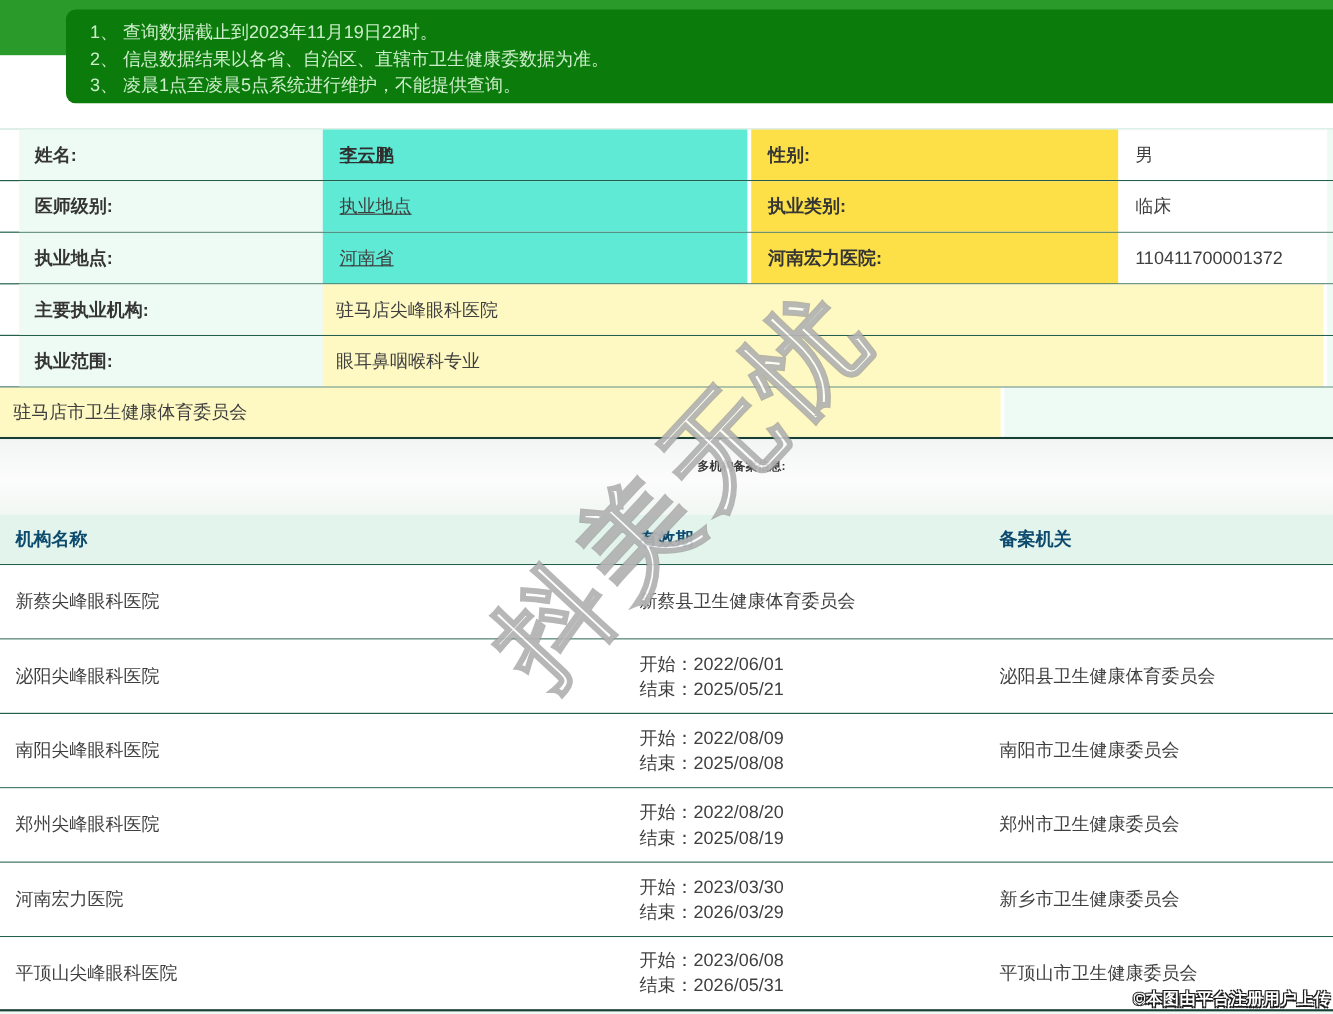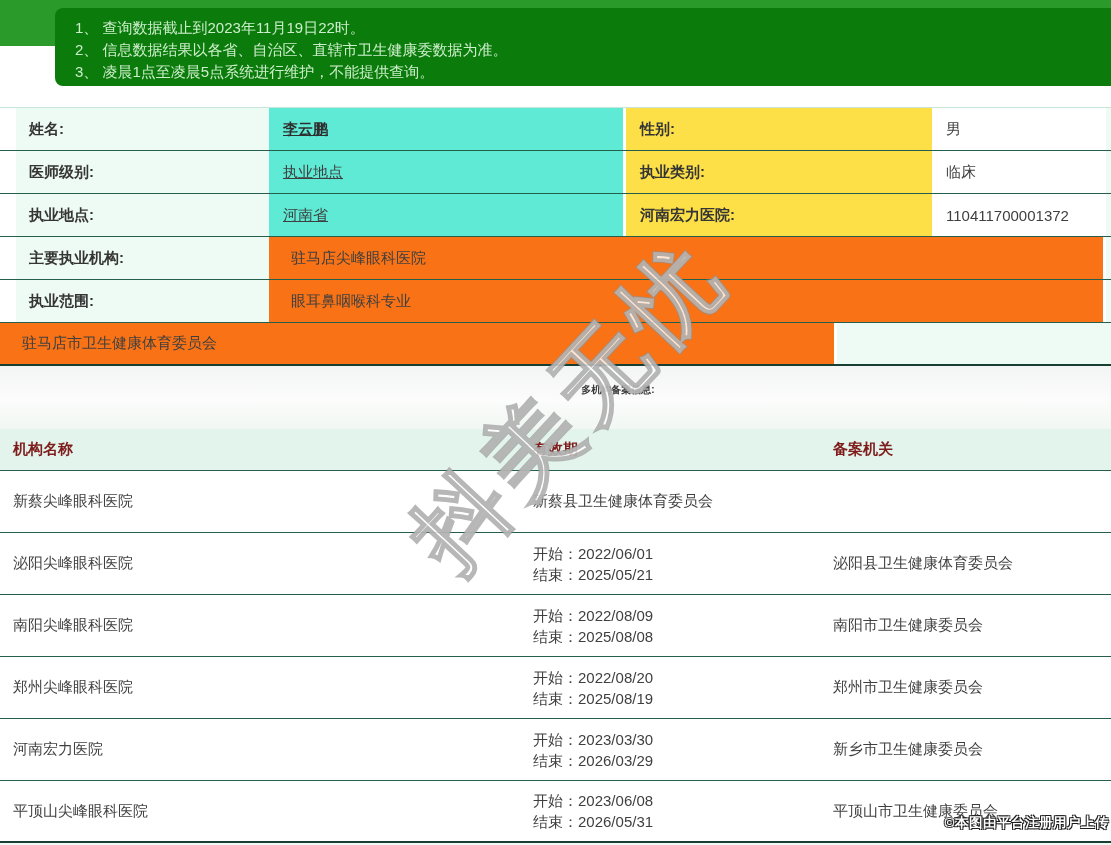--- a/index.html
+++ b/index.html
@@ -15,53 +15,53 @@
   
   .ptable{position:absolute;top:107px;left:0;width:1236px;border-top:1px solid #c7e5d6;}
   .prow{display:flex;height:43px;box-sizing:border-box;border-bottom:1px solid #245f4e;}
   .prow.dark{border-bottom:2px solid #173f33;}
   .cell{display:flex;align-items:center;box-sizing:border-box;font-size:15px;}
   .c-label {width:253px;background:#eefaf4;padding-left:13px;font-weight:700;color:#353535;margin-left:16px;}
   .c-val   {width:354px;background:#5eead4;padding-left:14px;text-decoration:underline;}
   .c-gap   {width:3px;background:#fff;}
   .c-label2{width:306px;background:#fde047;padding-left:14px;font-weight:700;color:#353535;}
   .c-val2  {width:171px;background:#fff;padding-left:14px;}
-  .c-valwide{width:834px;background:#f97316;padding-left:22px;}
+  .c-valwide{width:834px;background:#fef9c3;padding-left:11px;}
   .c-sliver{flex:1;background:#eefaf4;}
   .bold-val{font-weight:700;color:#2f2f2f;}
 
   
   .section-band{height:63px;box-sizing:border-box;width:1236px;
                 background:linear-gradient(180deg,#f3f5f4 0%,#fbfcfb 55%,#f1f7f3 100%);
                 text-align:center;padding-top:13px;}
   .section-title{font-size:10px;font-weight:700;color:#383838;}
 
   
   .frow{display:flex;box-sizing:border-box;border-bottom:1px solid #245f4e;background:#fff;}
   .frow.head{height:42px;background:#e2f4eb;}
   .frow.body{height:62px;}
   .frow.last{border-bottom:2px solid #173f33;}
   .fcell{display:flex;align-items:center;box-sizing:border-box;font-size:15px;}
   .f1{width:520px;padding-left:13px;}
   .f2{width:300px;padding-left:13px;}
   .f3{flex:1;padding-left:13px;}
-  .fhead{font-weight:700;color:#7f1d1d;}
+  .fhead{font-weight:700;color:#0c4a6e;}
   .dates{display:block;line-height:21px;padding-top:0;}
   .bottom-strip{height:6px;background:#eefaf4;width:1236px;}
 
   
   .watermark{position:absolute;left:355px;top:344px;width:430px;text-align:center;
              transform:rotate(-47deg);transform-origin:center;
              font-size:92px;font-weight:700;letter-spacing:10px;white-space:nowrap;
              color:rgba(255,255,255,0.82);
              -webkit-text-stroke:2px rgba(145,145,145,0.65);
              pointer-events:none;z-index:30;}
 
   
-  .stamp{position:absolute;right:2px;bottom:13px;z-index:40;
+  .stamp{position:absolute;right:2px;bottom:3px;z-index:40;
          color:#ffffff;font-size:13.5px;font-weight:700;letter-spacing:0.5px;
          text-shadow:-1px -1px 0 #1c1c1c,1px -1px 0 #1c1c1c,-1px 1px 0 #1c1c1c,1px 1px 0 #1c1c1c;}
 </style>
 </head>
 <body>
 
 <div class="page">
 
   <div class="notice-band"></div>
   <div class="notice-box">

